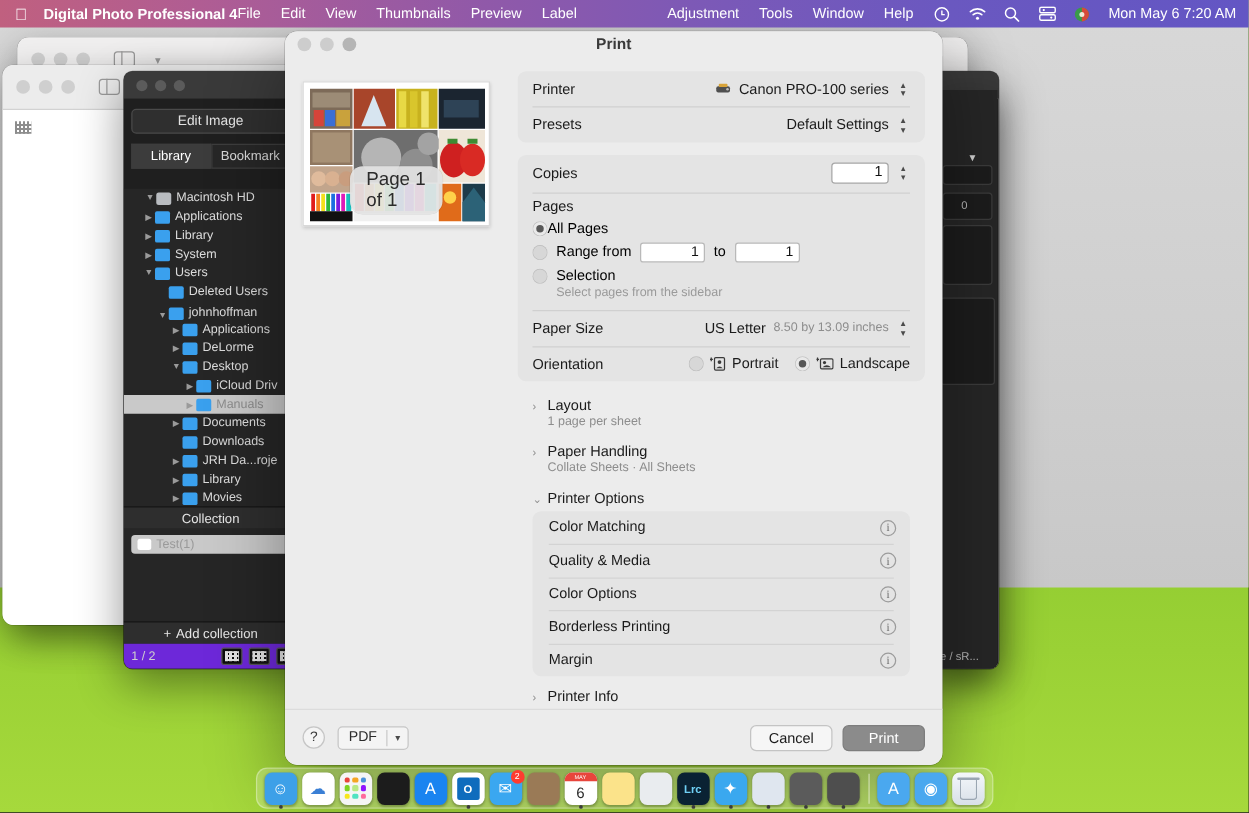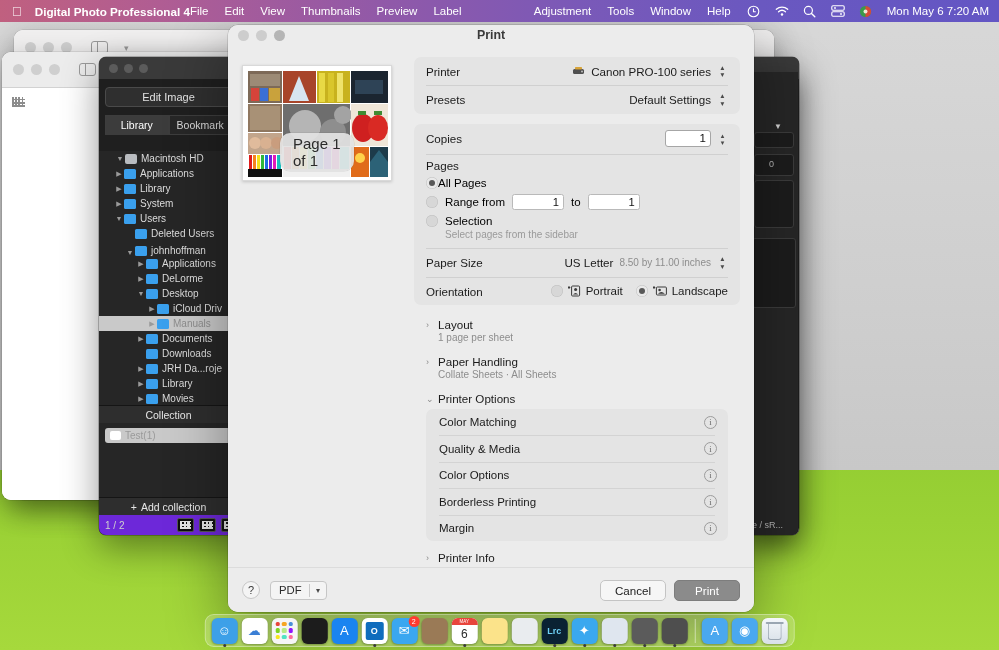--- a/index.html
+++ b/index.html
@@ -499,21 +499,21 @@
             <span style="font-size:11.5px;">Selection</span>
           </div>
           <div style="font-size:10px; color:#9a9a9a; padding-left:19px; margin-top:2px;">Select pages from the sidebar</div>
         </div>
 
         <div class="sep"></div>
         <div class="row">
           <span class="k">Paper Size</span>
           <span class="v popbtn">
             <span>US Letter</span>
-            <span style="font-size:10px; color:#8d8d8d;">8.50 by 11.00 inches</span>
+            <span style="font-size:10px; color:#8d8d8d;">8.50 by 13.09 inches</span>
             <span class="pop-arrows">▴<br>▾</span>
           </span>
         </div>
 
         <div class="sep"></div>
         <div class="row">
           <span class="k">Orientation</span>
           <span class="v" style="gap:5px;">
             <span class="radio"></span>
             <svg width="13" height="12" viewBox="0 0 13 12">

